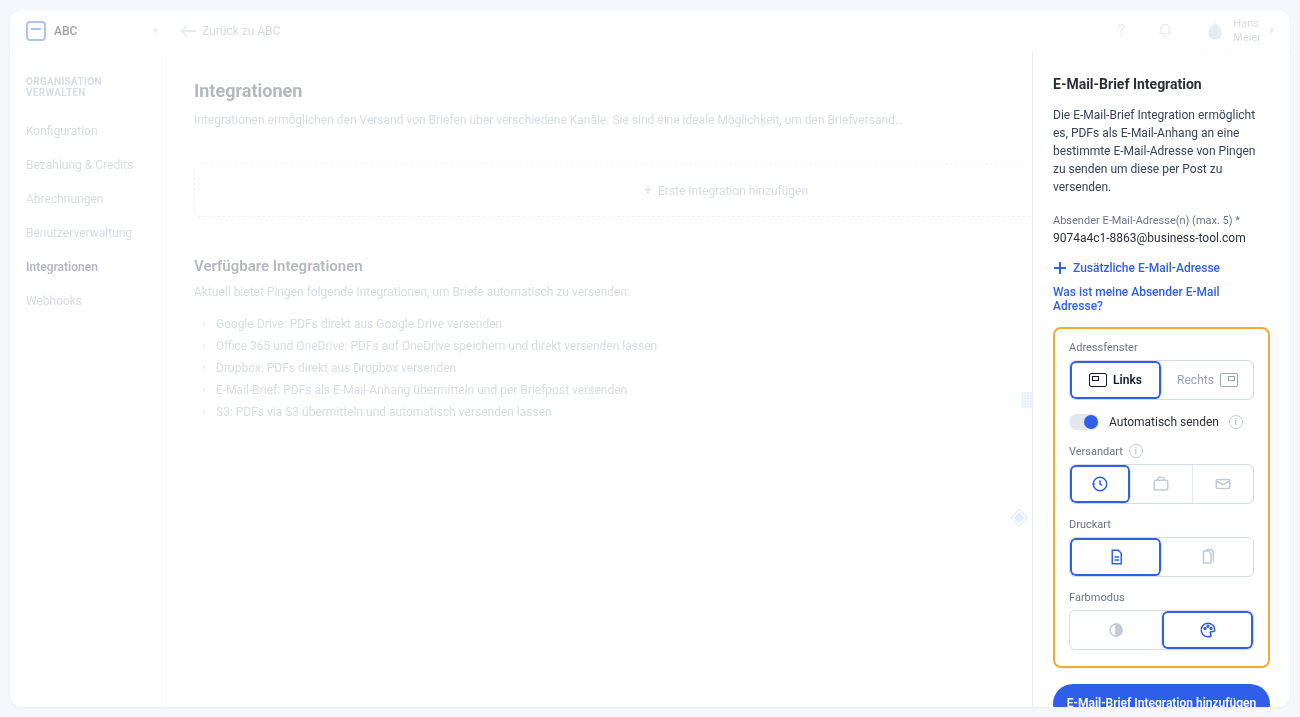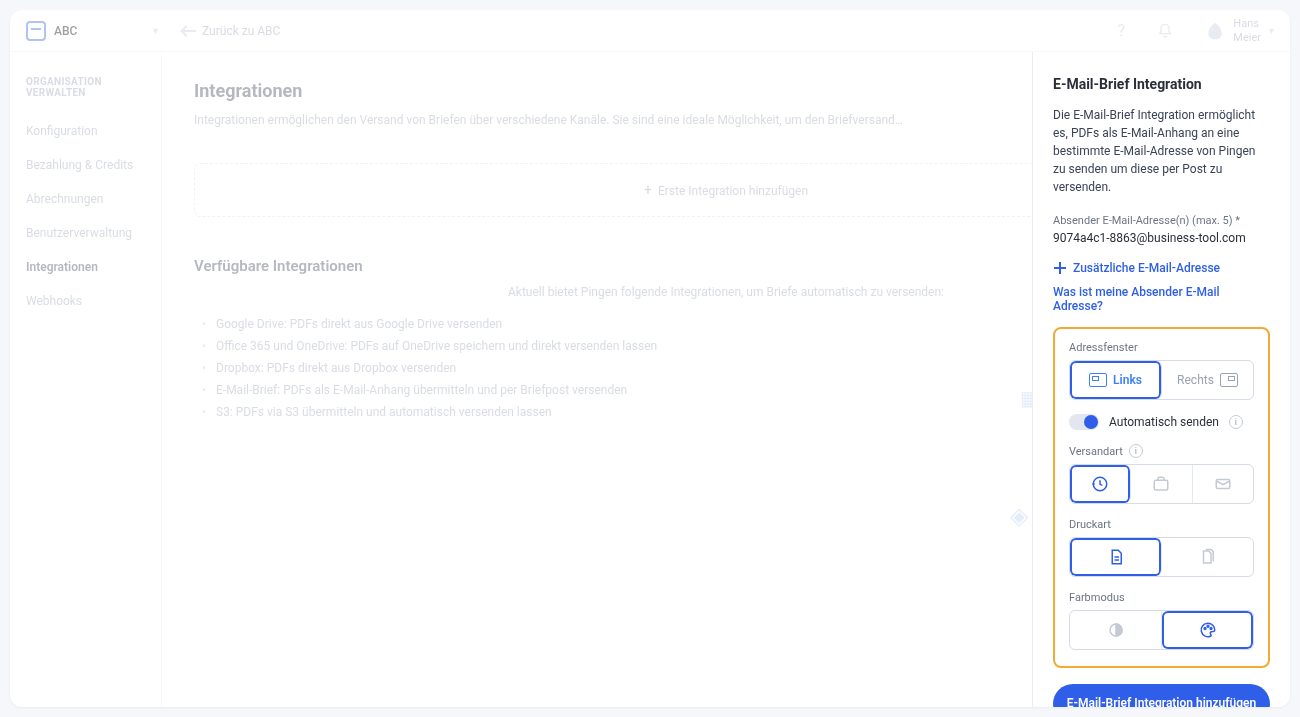--- a/index.html
+++ b/index.html
@@ -32,21 +32,21 @@
 .side-item { font-size: 12px; color: #9aa3b5; padding: 10px 0; }
 .side-item.active { color: #3a4358; font-weight: 600; }
 
 .main { flex: 1; padding: 28px 32px; position: relative; }
 .main h1 { font-size: 18px; color: #3a4358; font-weight: 700; margin-bottom: 12px; }
 .main .intro { font-size: 12px; color: #9aa3b5; margin-bottom: 36px; }
 .add-box { border: 1px dashed #d6dce6; border-radius: 6px; padding: 18px; text-align: center; color: #9aa3b5; font-size: 12px; margin-bottom: 40px; }
 .plus-sm { font-size: 14px; margin-right: 6px; }
 
 .sub-h { font-size: 15px; color: #3a4358; font-weight: 600; margin-bottom: 10px; }
-.sub-p { font-size: 12px; color: #9aa3b5; margin-bottom: 14px; text-align: center; }
+.sub-p { font-size: 12px; color: #9aa3b5; margin-bottom: 14px; }
 .bullets { list-style: none; padding-left: 8px; }
 .bullets li { font-size: 12px; color: #9aa3b5; padding: 4px 0; position: relative; padding-left: 14px; }
 .bullets li::before { content: "•"; position: absolute; left: 0; color: #c3cad6; }
 
 .bg-graphic { position: absolute; right: 60px; top: 340px; width: 200px; height: 200px; }
 .bg-circle { position: absolute; left: 50px; top: 40px; width: 90px; height: 90px; border-radius: 50%; background: #eef3fd; display: flex; align-items: center; justify-content: center; color: #9db8f0; font-size: 36px; }
 .bg-ic1 { position: absolute; left: -10px; top: -6px; color: #b9ccf3; font-size: 20px; }
 .bg-ic2 { position: absolute; left: -20px; top: 110px; color: #b9ccf3; font-size: 24px; }
 
 
@@ -64,21 +64,21 @@
 .plus-icon::after { left: 1px; top: 6px; width: 12px; height: 2px; }
 
 .highlight-box { border: 2px solid #f3a934; border-radius: 8px; padding: 12px 14px 16px; margin-top: 8px; margin-bottom: 16px; }
 
 .sect-label { font-size: 11px; color: #6b7486; margin-bottom: 6px; display: flex; align-items: center; gap: 6px; }
 .info-dot { width: 14px; height: 14px; border: 1px solid #c3cad6; border-radius: 50%; display: inline-flex; align-items: center; justify-content: center; font-size: 9px; color: #9aa3b5; }
 
 .seg-row { border: 1px solid #d6dce6; border-radius: 6px; display: flex; height: 40px; overflow: hidden; margin-bottom: 14px; }
 .seg { flex: 1; display: flex; align-items: center; justify-content: center; gap: 6px; font-size: 12px; color: #9aa3b5; cursor: pointer; border-right: 1px solid #d6dce6; }
 .seg:last-child { border-right: none; }
-.seg.selected { color: #3b82f6; font-weight: 600; box-shadow: inset 0 0 0 2px #2f5fe8; border-radius: 6px; }
+.seg.selected { color: #0f172a; font-weight: 600; box-shadow: inset 0 0 0 2px #2f5fe8; border-radius: 6px; }
 .seg .mini-box { width: 18px; height: 14px; border: 1.5px solid currentColor; border-radius: 2px; position: relative; }
 .seg .mini-box.left::after { content:""; position:absolute; left:2px; top:2px; width:5px; height:3px; border:1px solid currentColor; }
 .seg .mini-box.right::after { content:""; position:absolute; right:2px; top:2px; width:5px; height:3px; border:1px solid currentColor; }
 
 .toggle-row { display: flex; align-items: center; gap: 10px; font-size: 12px; color: #2a2f3a; margin-bottom: 14px; }
 .toggle { width: 30px; height: 16px; background: #e2e6ee; border-radius: 10px; position: relative; cursor: pointer; }
 .toggle .knob { position: absolute; right: 1px; top: 1px; width: 14px; height: 14px; background: #2f5fe8; border-radius: 50%; }
 
 .icon-seg-row { border: 1px solid #d6dce6; border-radius: 6px; display: flex; height: 40px; overflow: hidden; margin-bottom: 14px; }
 .icon-seg { flex: 1; display: flex; align-items: center; justify-content: center; border-right: 1px solid #e4e8f0; cursor: pointer; color: #c3cad6; }

